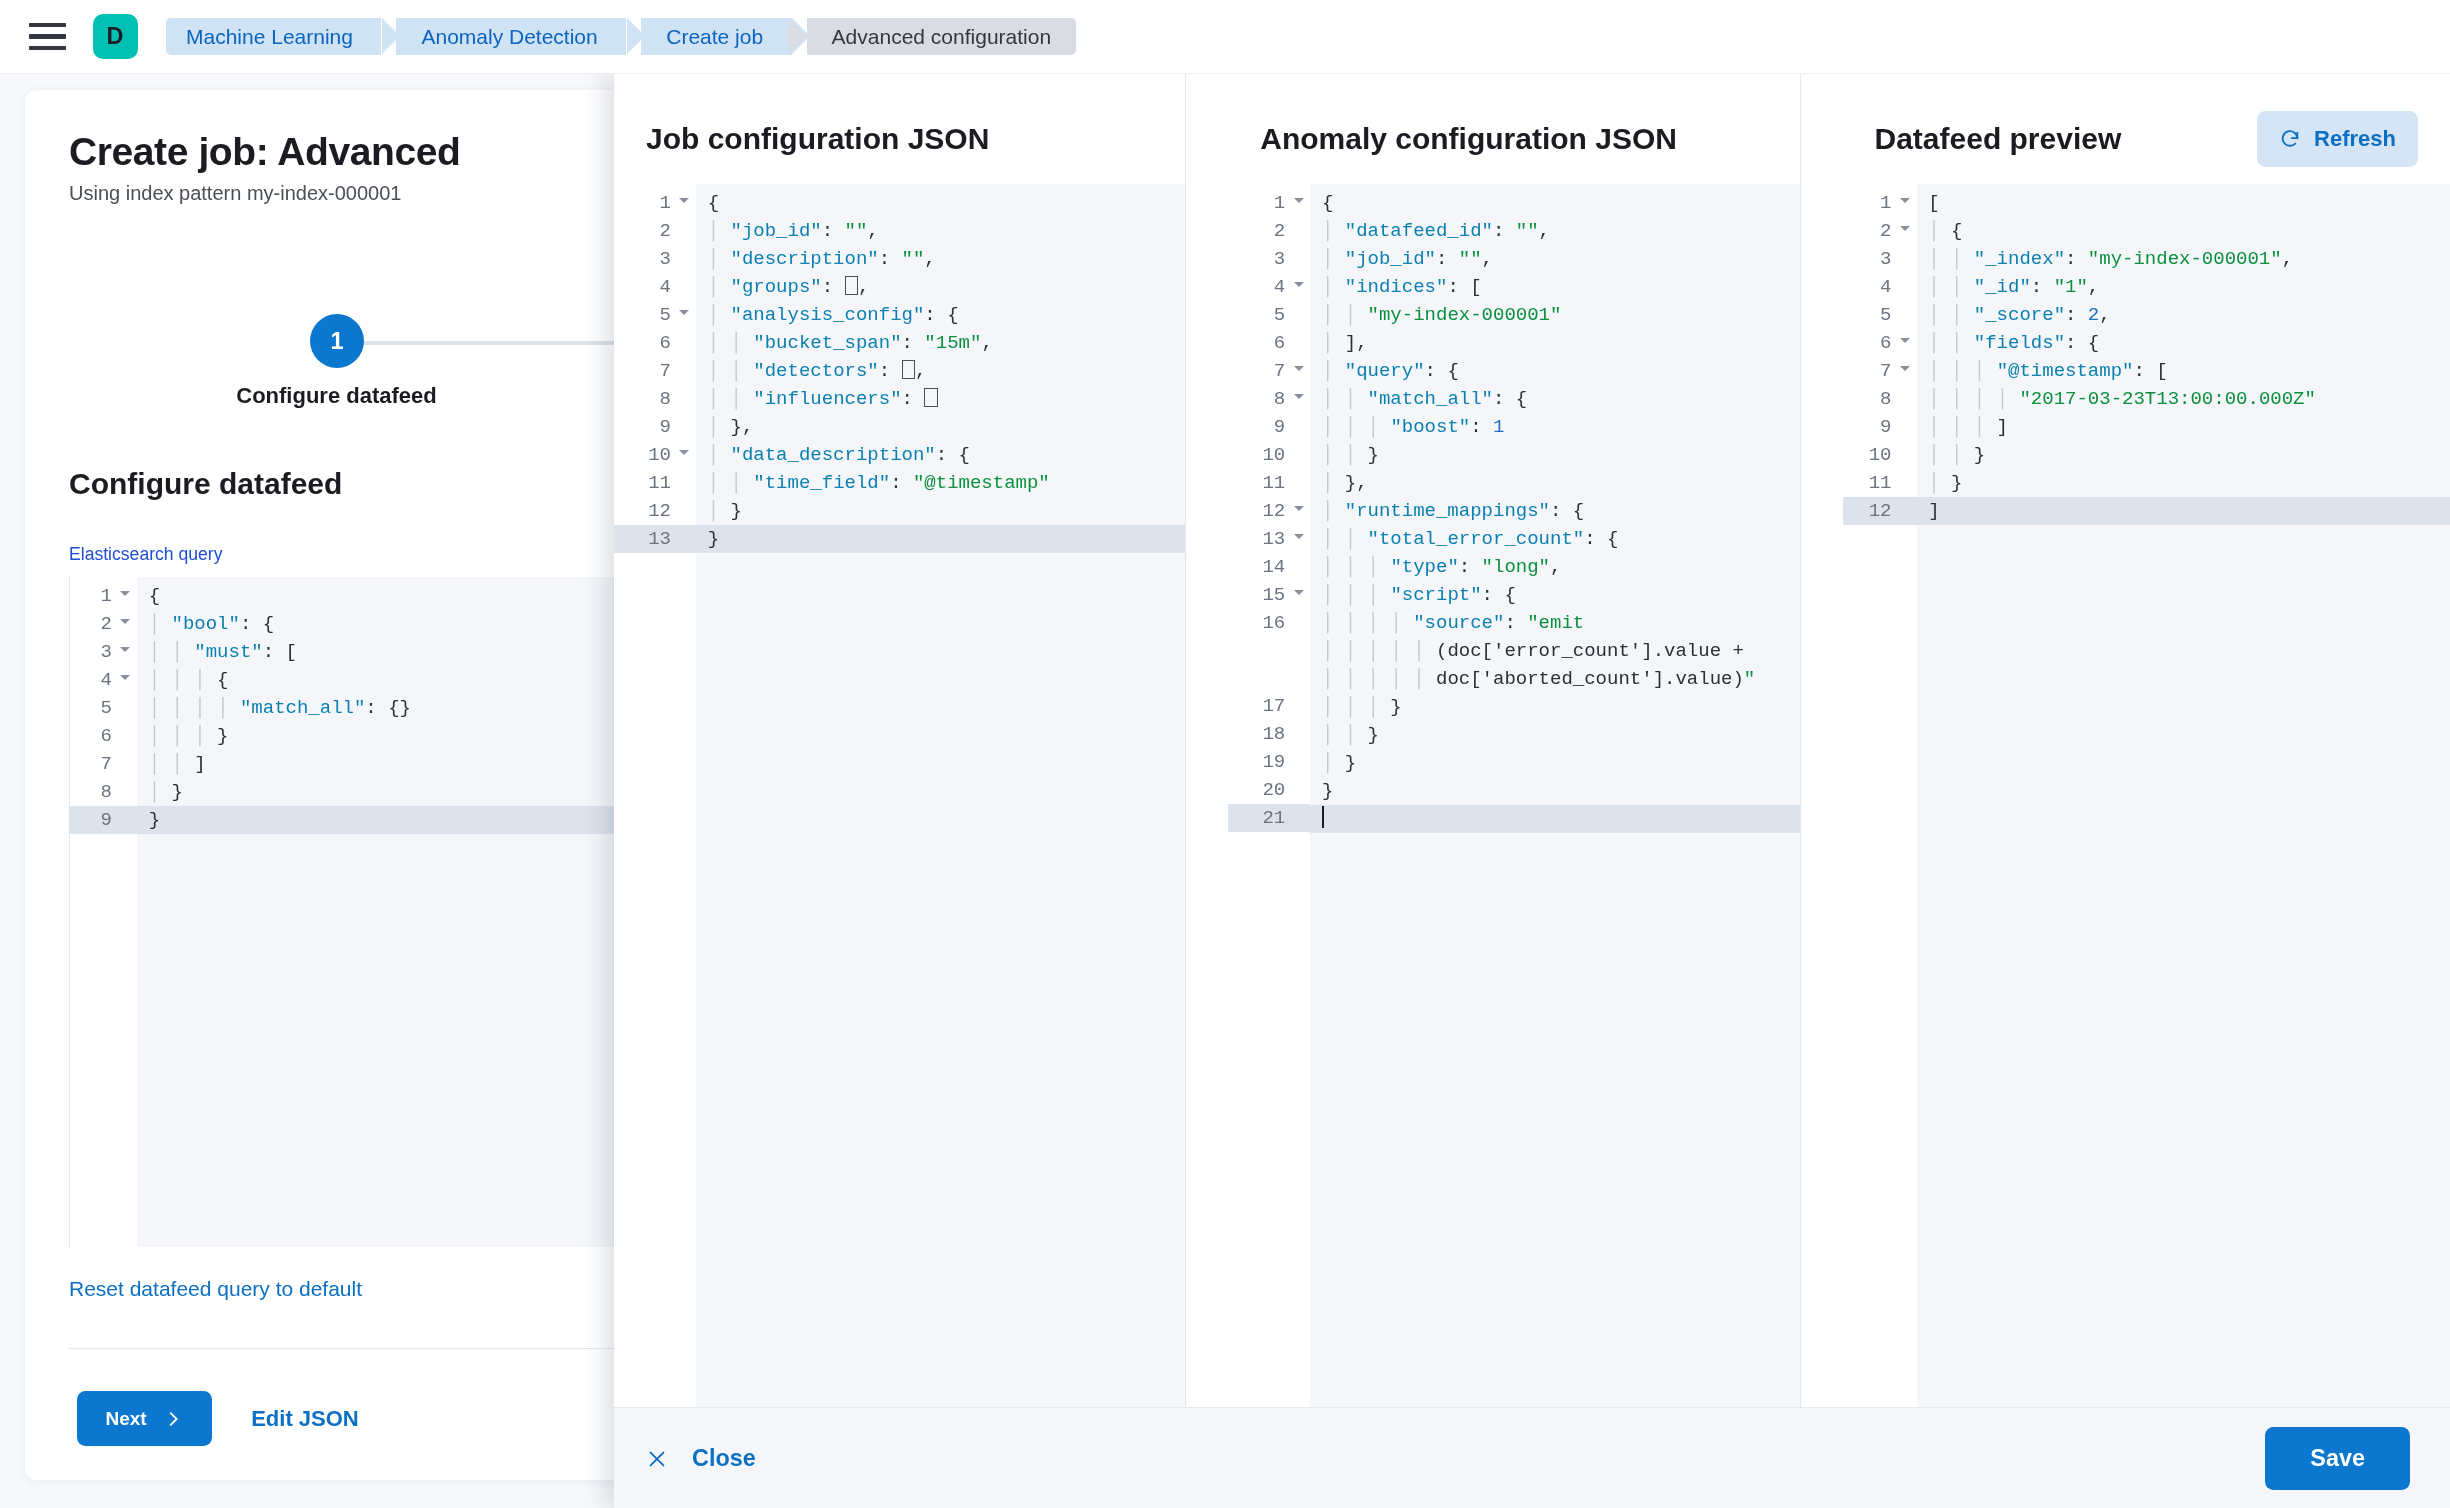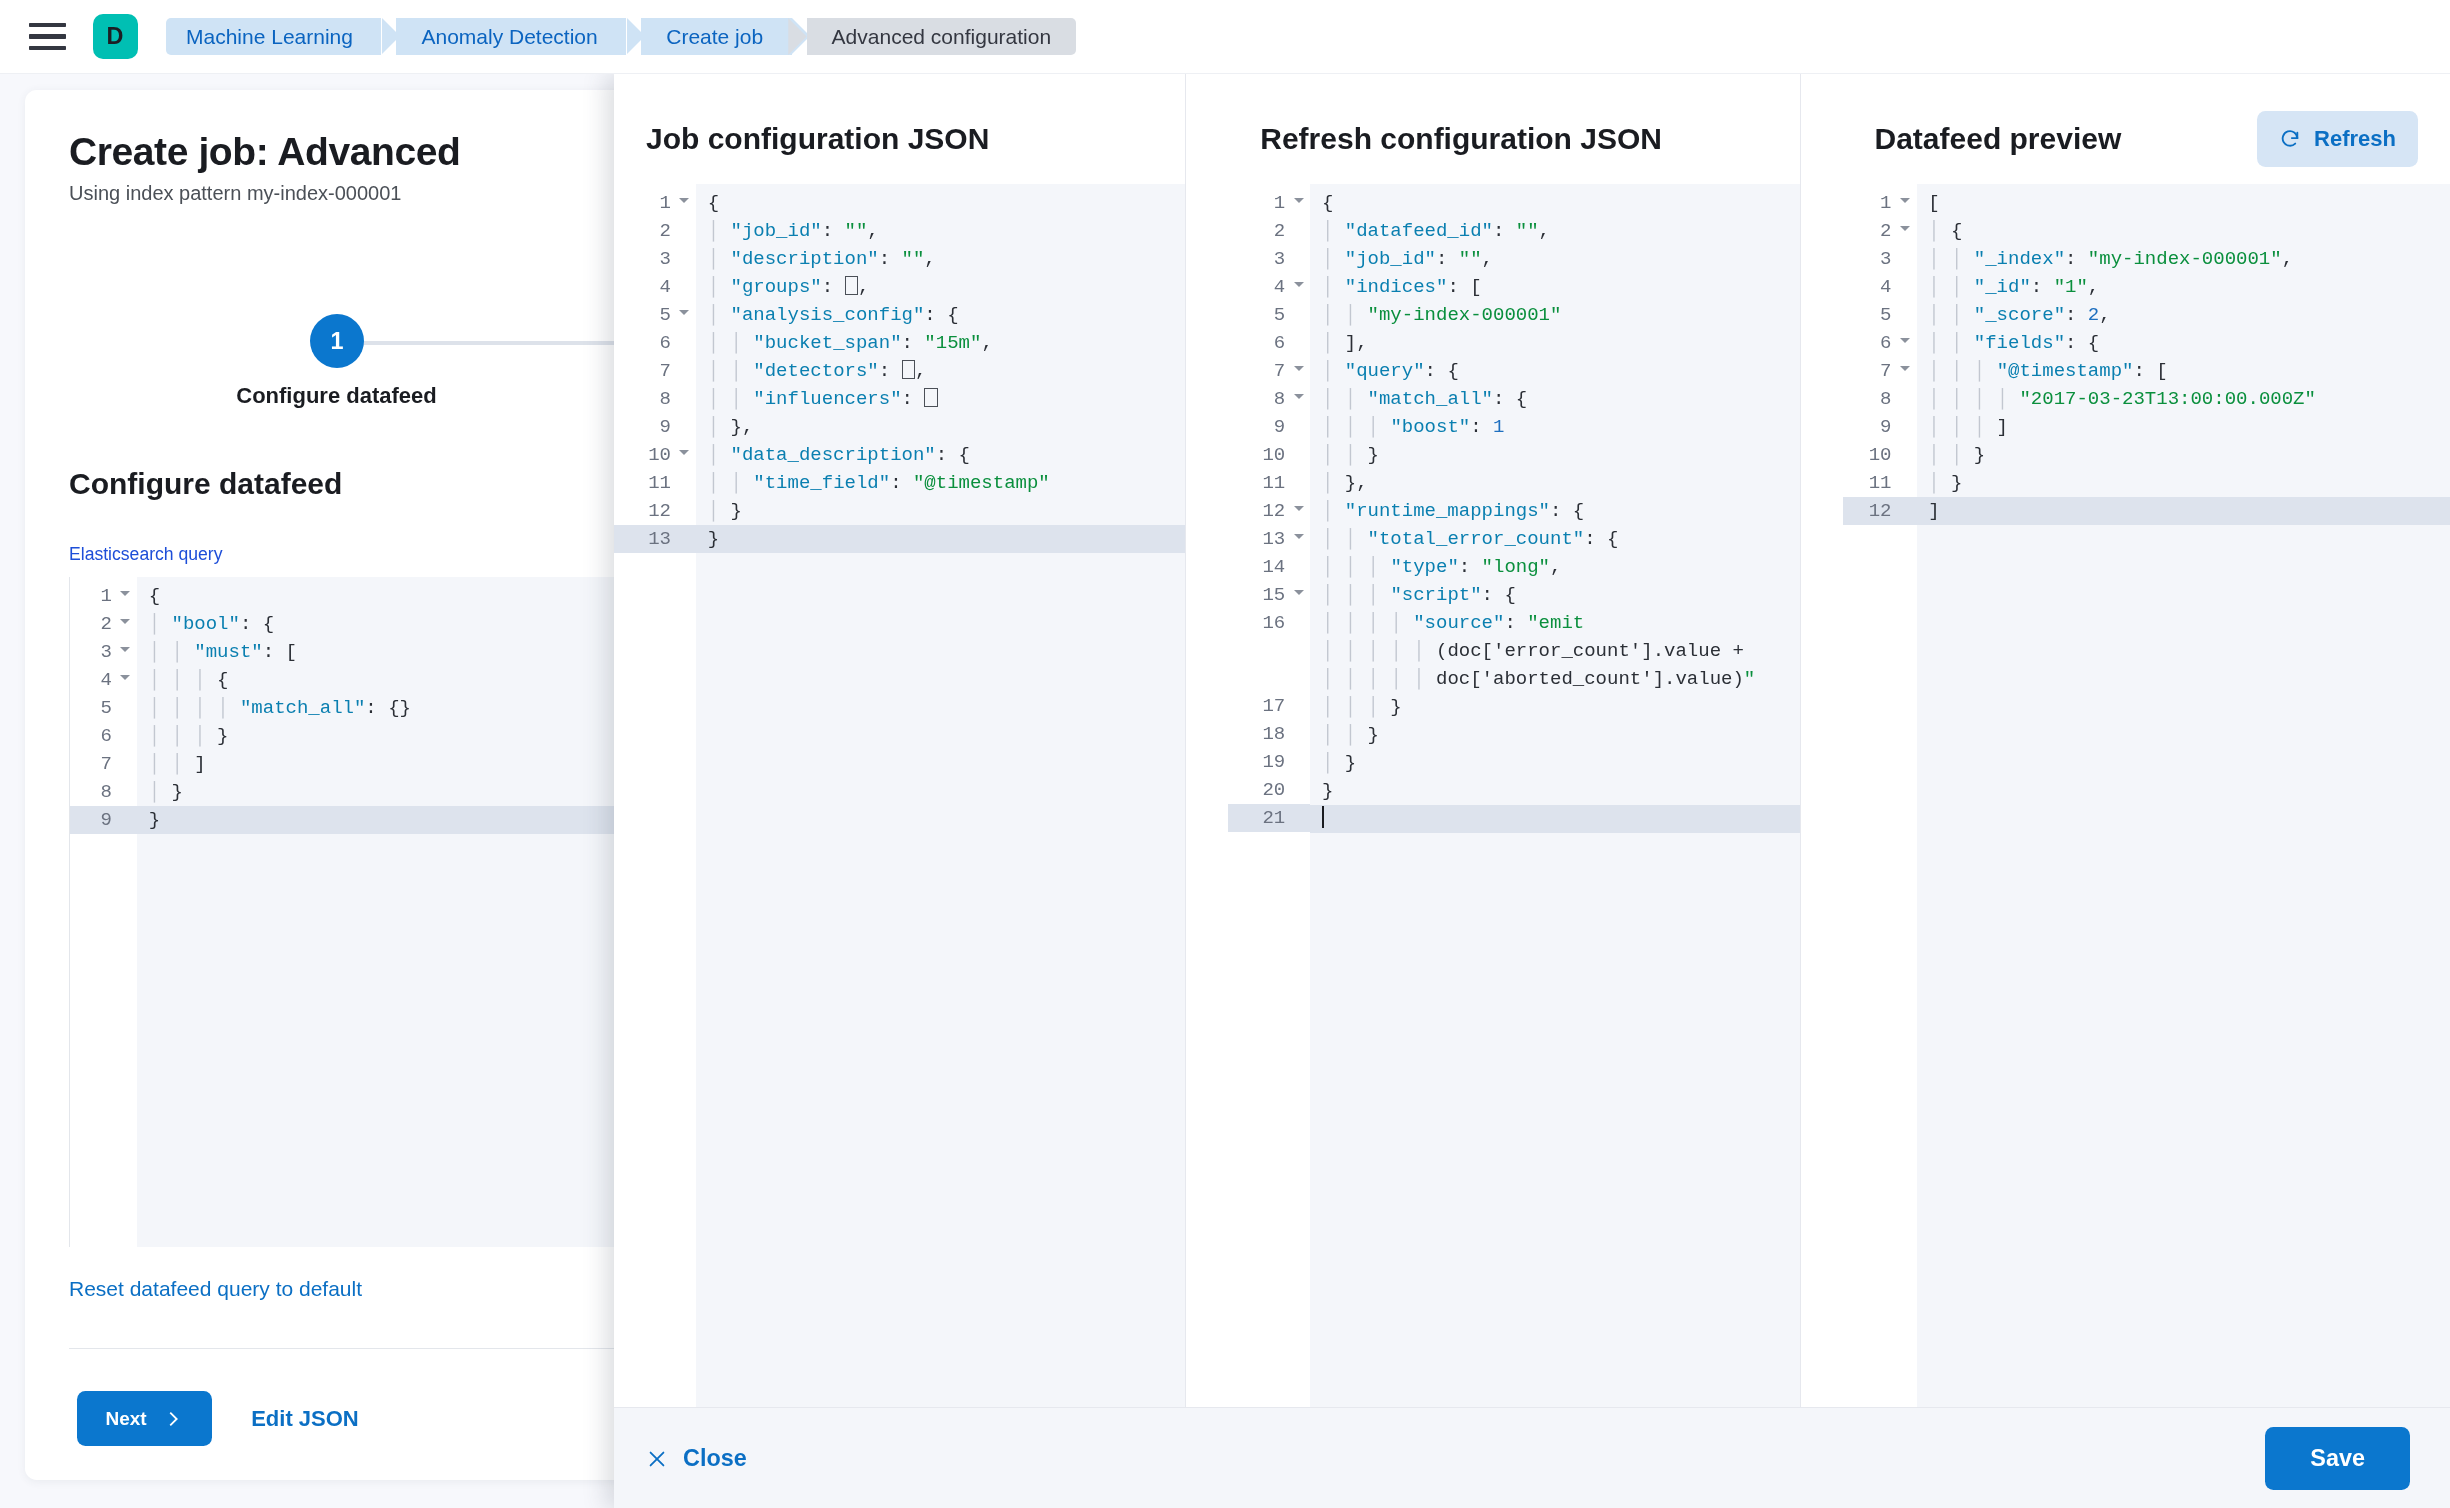--- a/index.html
+++ b/index.html
@@ -202,21 +202,21 @@
 
   #flyout-foot {
     flex: 0 0 auto; height: 102px; background: #f4f6fa;
     border-top: 0.8px solid #e6e8ee;
     display: flex; align-items: center; justify-content: space-between;
     padding: 0 40px 0 32px;
   }
   #close-button {
     background: none; border: none; color: #0b6fc4;
     font-size: 23.4px; font-weight: 600; cursor: pointer;
-    display: flex; align-items: center; gap: 15px;
+    display: flex; align-items: center; gap: 24px;
     font-family: "Liberation Sans", sans-serif;
   }
   #save-button {
     background: #0b77ce; color: #fff; border: none; border-radius: 8.4px;
     font-size: 23.4px; font-weight: 700; padding: 18.4px 45px; cursor: pointer;
     font-family: "Liberation Sans", sans-serif;
   }
   .x-icon { width: 22px; height: 22px; }
 </style>
 </head>
@@ -303,21 +303,21 @@
             <div class="ln">11</div>
             <div class="ln">12</div>
             <div class="ln active">13</div>
           </div>
         <div class="code"><div class="cl">{</div><div class="cl"><span class="indent-guide">│</span> <span class="tok-key">"job_id"</span>: <span class="tok-str">""</span>,</div><div class="cl"><span class="indent-guide">│</span> <span class="tok-key">"description"</span>: <span class="tok-str">""</span>,</div><div class="cl"><span class="indent-guide">│</span> <span class="tok-key">"groups"</span>: <span class="empty-box"></span>,</div><div class="cl"><span class="indent-guide">│</span> <span class="tok-key">"analysis_config"</span>: {</div><div class="cl"><span class="indent-guide">│</span> <span class="indent-guide">│</span> <span class="tok-key">"bucket_span"</span>: <span class="tok-str">"15m"</span>,</div><div class="cl"><span class="indent-guide">│</span> <span class="indent-guide">│</span> <span class="tok-key">"detectors"</span>: <span class="empty-box"></span>,</div><div class="cl"><span class="indent-guide">│</span> <span class="indent-guide">│</span> <span class="tok-key">"influencers"</span>: <span class="empty-box"></span></div><div class="cl"><span class="indent-guide">│</span> },</div><div class="cl"><span class="indent-guide">│</span> <span class="tok-key">"data_description"</span>: {</div><div class="cl"><span class="indent-guide">│</span> <span class="indent-guide">│</span> <span class="tok-key">"time_field"</span>: <span class="tok-str">"@timestamp"</span></div><div class="cl"><span class="indent-guide">│</span> }</div><div class="cl active">}</div></div>
       </div>
     </section>
 
     <section class="col" id="col-datafeed">
       <div class="col-head">
-        <div class="col-title">Refresh configuration JSON</div>
+        <div class="col-title">Anomaly configuration JSON</div>
       </div>
       <div class="editor col-editor" id="datafeed-editor">
         <div class="gutter">
             <div class="ln">1<span class="fold"></span></div>
             <div class="ln">2</div>
             <div class="ln">3</div>
             <div class="ln">4<span class="fold"></span></div>
             <div class="ln">5</div>
             <div class="ln">6</div>
             <div class="ln">7<span class="fold"></span></div>

